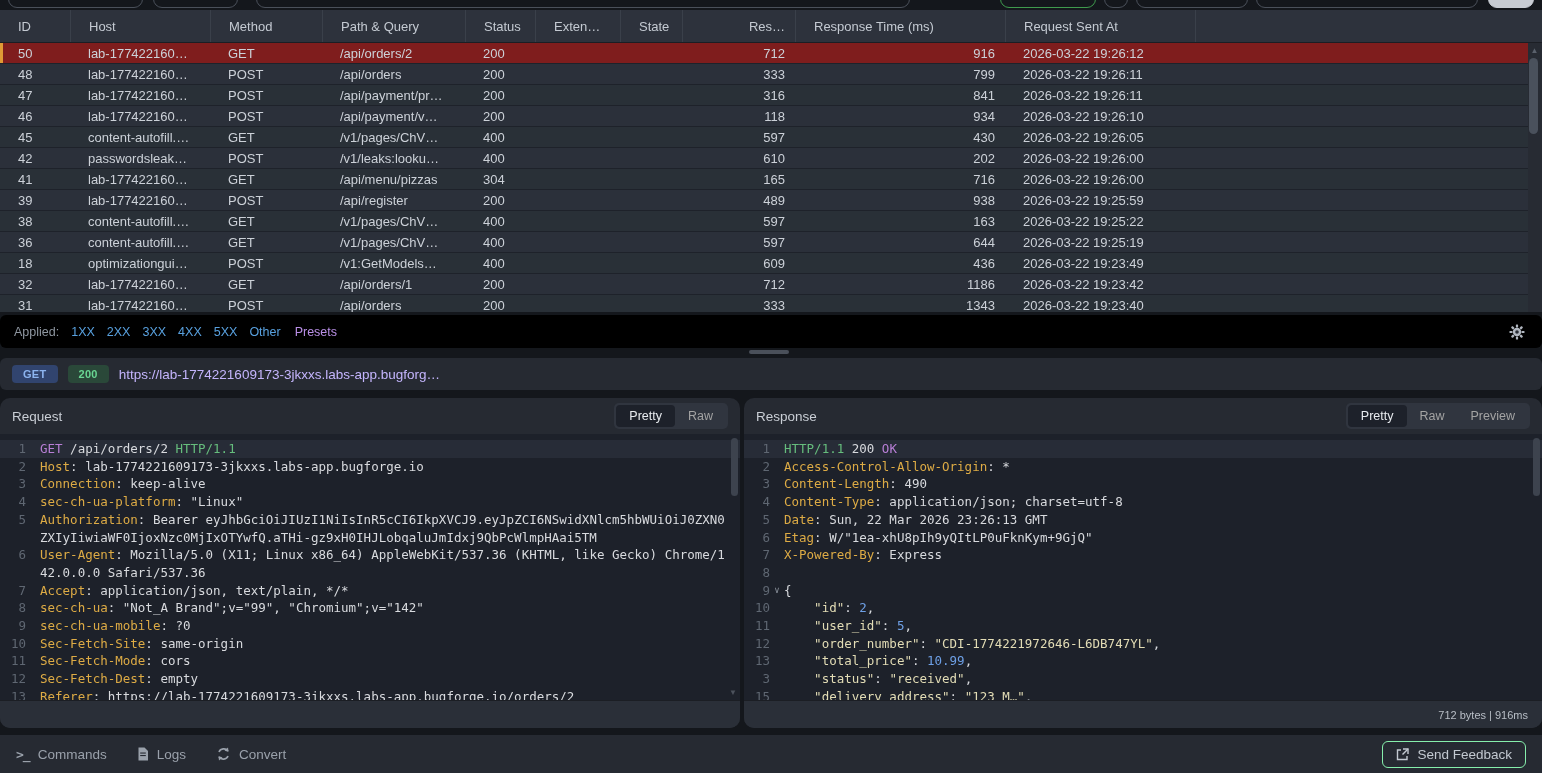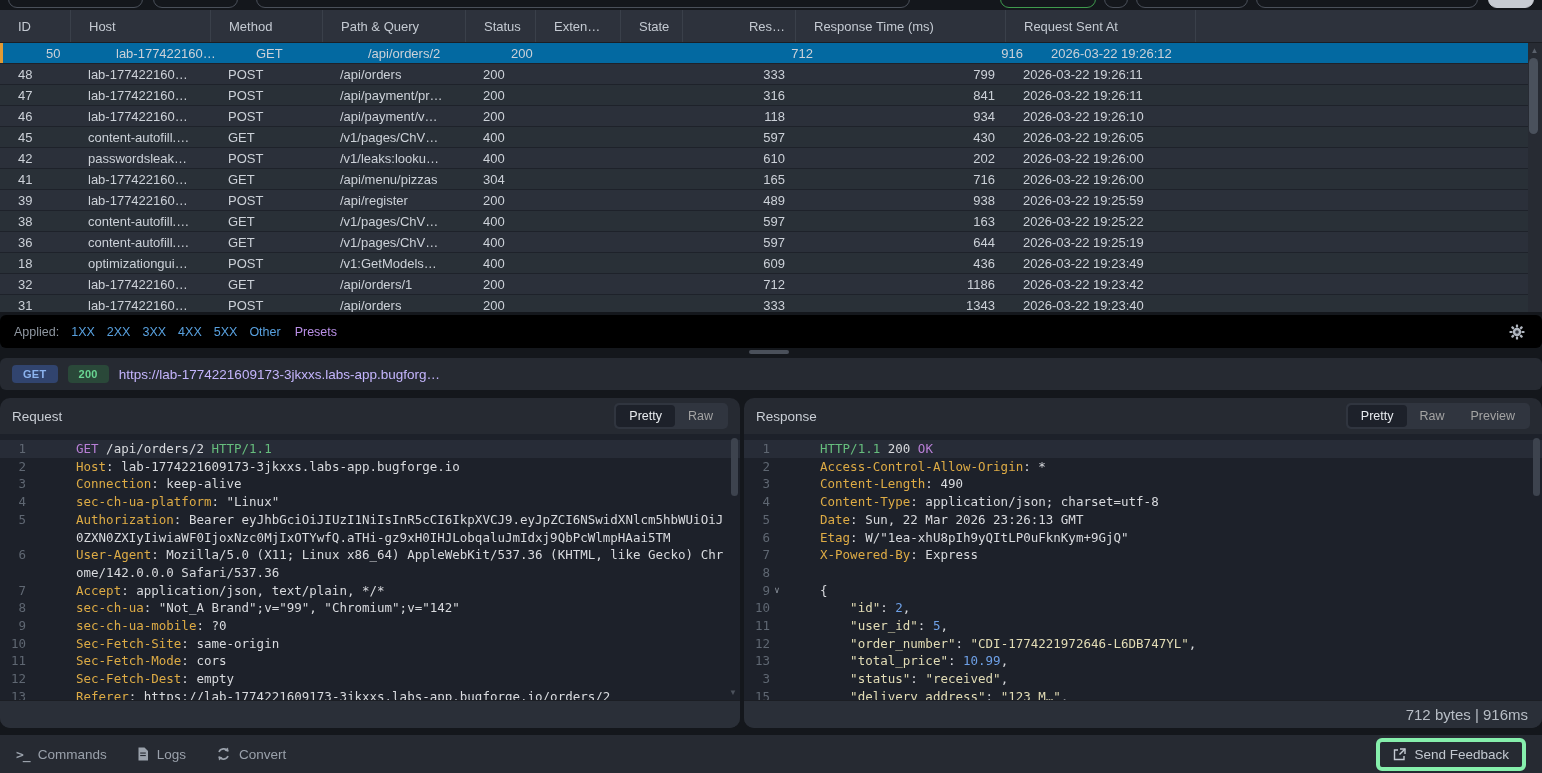--- a/index.html
+++ b/index.html
@@ -17,21 +17,21 @@
   
   #table-panel { top:10px; left:0; right:0; height:302px; background:#272b33; overflow:hidden; }
   .thead, .trow { display:grid; grid-template-columns:70px 140px 112px 143px 70px 85px 62px 113px 210px 190px 1fr; }
   .thead { height:33px; background:#2d323c; border-bottom:1px solid #1b1e24; width:100%; }
   .th { font-size:13px; color:#c4cad2; display:flex; align-items:center; padding-left:18px; border-left:1px solid #3a404a; overflow:hidden; white-space:nowrap; }
   .th:first-child { border-left:none; }
   .th.r { justify-content:flex-end; padding-right:10px; padding-left:4px; }
   .tbody { width:1528px; }
   .trow { height:21px; background:#2b303a; border-bottom:1px solid #1e222a; position:relative; cursor:default; }
   .trow.alt { background:#293037; }
-  .trow.sel { background:#0369a1;padding-left:28px; }
+  .trow.sel { background:#7f1d1d; }
   .trow.sel::before { content:""; position:absolute; left:0; top:0; bottom:0; width:3px; background:#e09a35; }
   .td { font-size:13px; color:#ccd1d8; display:flex; align-items:center; padding-left:18px; overflow:hidden; white-space:nowrap; }
   .td.r { justify-content:flex-end; padding-right:10px; padding-left:4px; }
   #table-scroll { position:absolute; right:2px; top:36px; width:11px; bottom:2px; }
   #table-scroll .arr { color:#5a616c; font-size:8px; text-align:center; line-height:10px; }
   #table-scroll .thumb { margin-top:2px; height:76px; width:9px; border-radius:5px; background:#4a515c; }
 
   
   #filterbar { top:315px; left:0; right:0; height:33px; background:#000000; border-radius:6px;
     display:flex; align-items:center; padding:0 14px; font-size:12.5px; }
@@ -60,39 +60,39 @@
   .seg { margin-left:auto; background:#30353f; border-radius:5px; padding:2px; display:flex; }
   .seg button { font-family:"Liberation Sans",sans-serif; font-size:12.5px; color:#a3a3a3; background:transparent;
     border:none; padding:4px 13px; border-radius:4px; cursor:pointer; }
   .seg button.active { background:#1d212a; color:#e8ebef; }
   .code { position:absolute; top:36px; left:0; right:0; bottom:28px; background:#1d212a; overflow:hidden;
     padding-top:6px; font-family:"DejaVu Sans Mono", monospace; font-size:12.5px; line-height:17.7px; }
   .cl { display:flex; min-height:17.7px; }
   .cl.hl { background:#272c37; }
   .ln { width:26px; text-align:right; color:#5f6772; flex:0 0 26px; user-select:none; }
   .fold { width:14px; flex:0 0 14px; text-align:center; color:#8a919b; font-size:9px; line-height:17.7px; }
-  .ct { flex:1; white-space:pre-wrap; word-break:break-all; padding-right:10px; color:#d8dade;margin-left:36px; }
+  .ct { flex:1; white-space:pre-wrap; word-break:break-all; padding-right:10px; color:#d8dade; }
   .tk-p { color:#d8dade; }
   .tk-h { color:#ddab45; }
   .tk-g { color:#66bd7d; }
   .tk-m { color:#b87fd6; }
   .tk-k { color:#e2dcb5; }
   .tk-s { color:#e2dcb5; }
   .tk-n { color:#6ea0e6; }
   .pfoot { position:absolute; left:0; right:0; bottom:0; height:28px; background:#2a2f38; border-top:1px solid #1b1e24;
-    display:flex; align-items:center; justify-content:flex-end; padding:0 14px; font-size:15px; color:#b8bec6; }
+    display:flex; align-items:center; justify-content:flex-end; padding:0 14px; font-size:11px; color:#b8bec6; }
   .code-scroll { position:absolute; top:40px; right:2px; width:7px; height:58px; border-radius:4px; background:#3d434e; }
   .code-downarrow { position:absolute; bottom:31px; right:3px; color:#4c525c; font-size:8px; }
 
   
   #statusbar { top:735px; left:0; right:0; height:38px; background:#262a32; display:flex; align-items:center; padding:0 16px; }
   .sb-item { display:flex; align-items:center; gap:8px; color:#9aa1ab; font-size:13.5px; margin-right:30px; cursor:pointer; }
   .sb-icon { color:#9aa1ab; }
   .term-glyph { font-family:"DejaVu Sans Mono",monospace; font-weight:bold; font-size:13px; letter-spacing:-1px; }
-  #feedback-btn { margin-left:auto; display:flex; align-items:center; gap:8px; border:4px solid #86efac; border-radius:6px;
+  #feedback-btn { margin-left:auto; display:flex; align-items:center; gap:8px; border:1px solid #86efac; border-radius:6px;
     background:transparent; color:#c3c9d1; font-size:13.5px; padding:5px 13px; cursor:pointer; font-family:"Liberation Sans",sans-serif; }
 </style>
 </head>
 <body>
 
 <div id="app">
 
   <div id="toolbar" class="abs">
     <div class="pill" style="left:8px;width:135px;"></div>
     <div class="pill" style="left:153px;width:85px;"></div>

